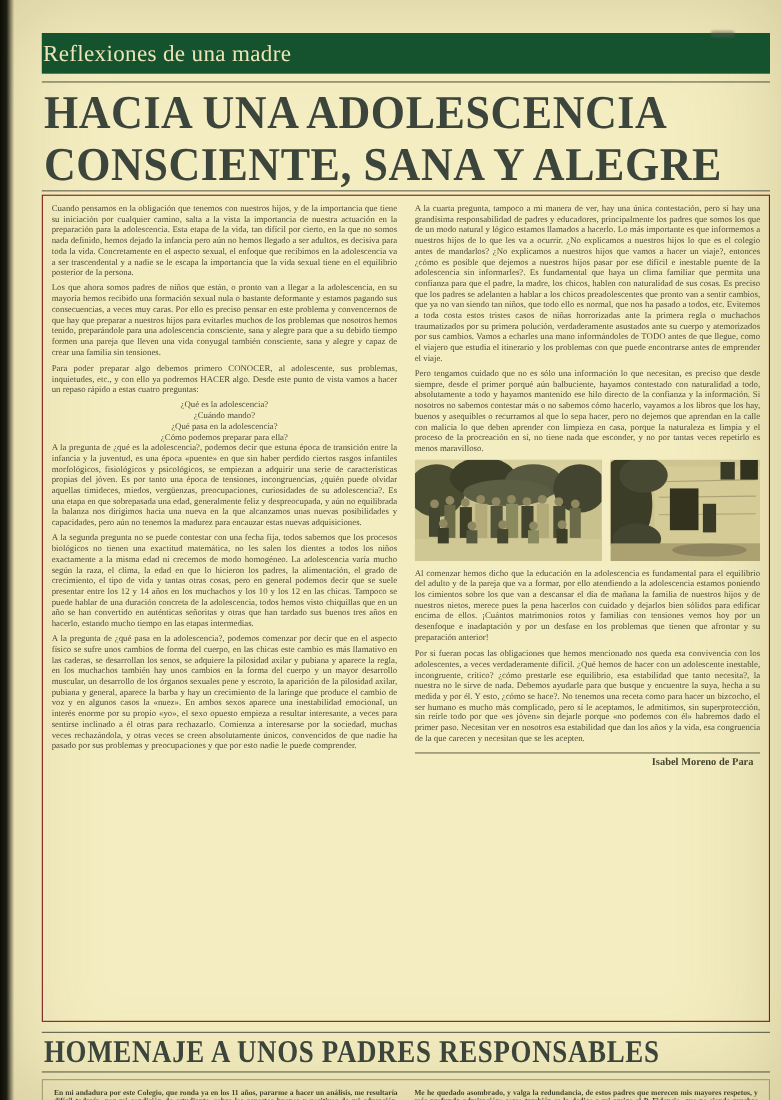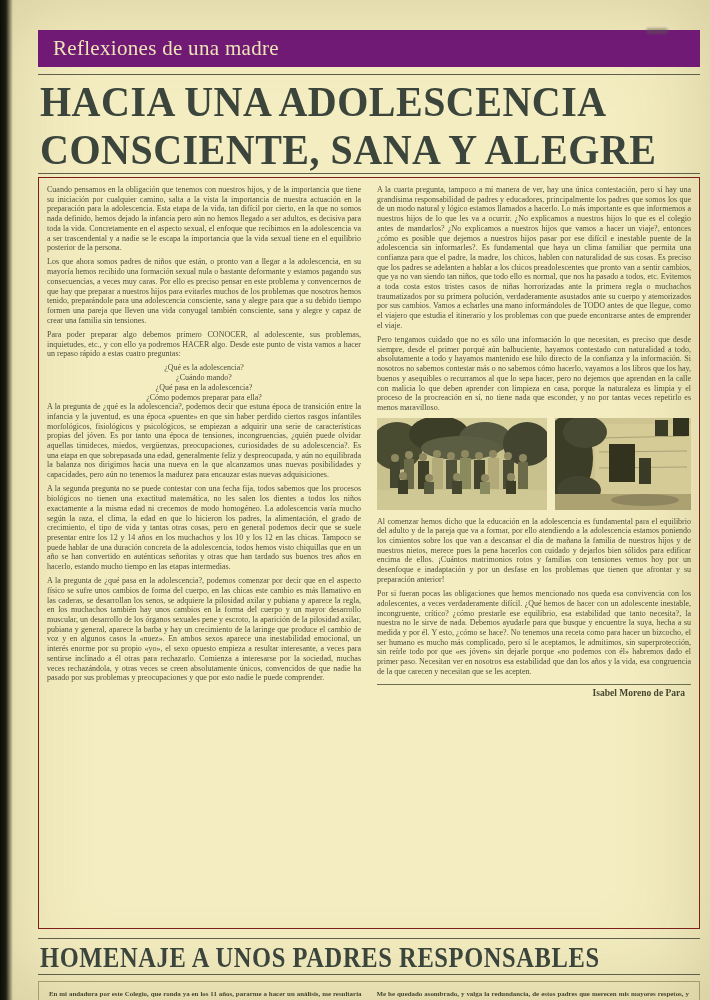--- a/index.html
+++ b/index.html
@@ -20,23 +20,23 @@
     z-index:5;
   }
   .smudge{
     position:absolute;right:42px;top:28px;width:22px;height:6px;
     background:rgba(90,90,80,.45);border-radius:3px;filter:blur(1px);z-index:4;
   }
   .content{position:relative;margin:30px 10px 0 38px;width:662px;}
 
   
   .kicker-bar{
-    background:#701a75;color:#ece4b6;
+    background:#14532d;color:#ece4b6;
     height:37px;display:flex;align-items:center;
-    padding-left:15px;box-sizing:border-box;
+    padding-left:1px;box-sizing:border-box;
   }
   .kicker-bar span{font-size:21px;letter-spacing:.3px;}
 
   
   .rule{height:0;border-top:1px solid #5d5f4b;}
   .title-block{margin-top:7px;}
   h1{
     margin:4px 0 6px 2px;color:#3b453c;
     font-size:40px;line-height:44px;font-weight:bold;
     letter-spacing:.5px;

